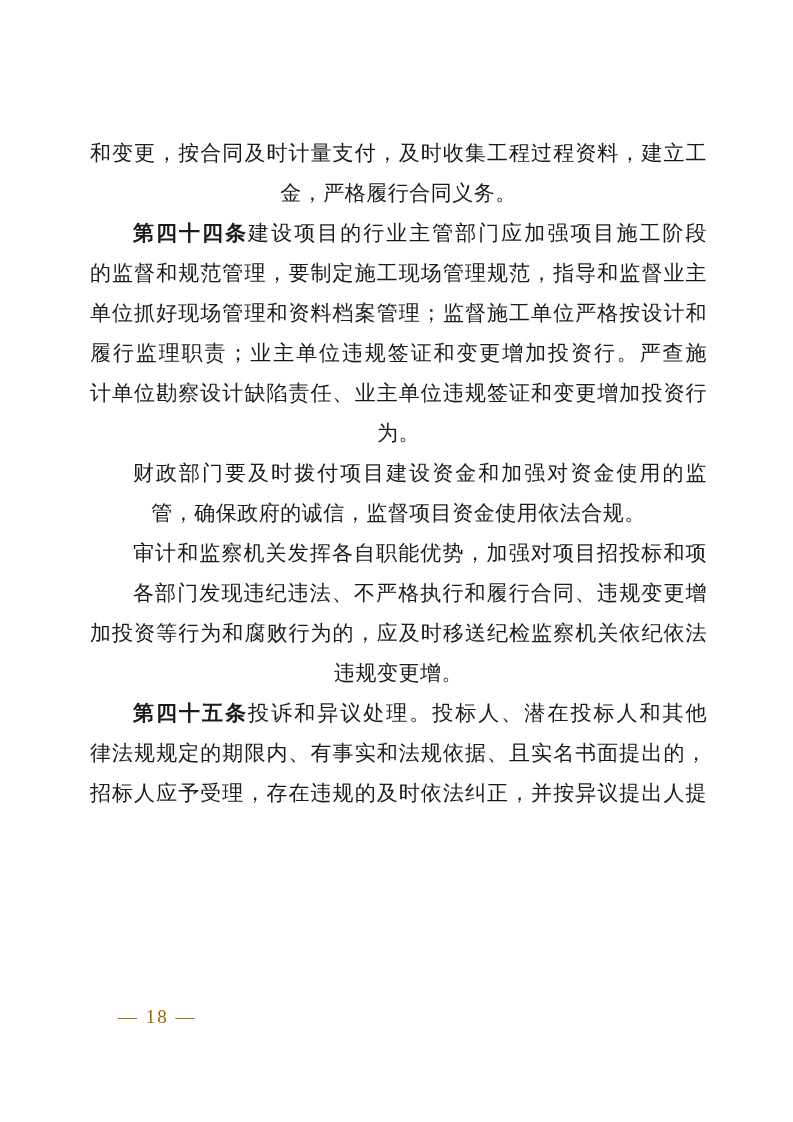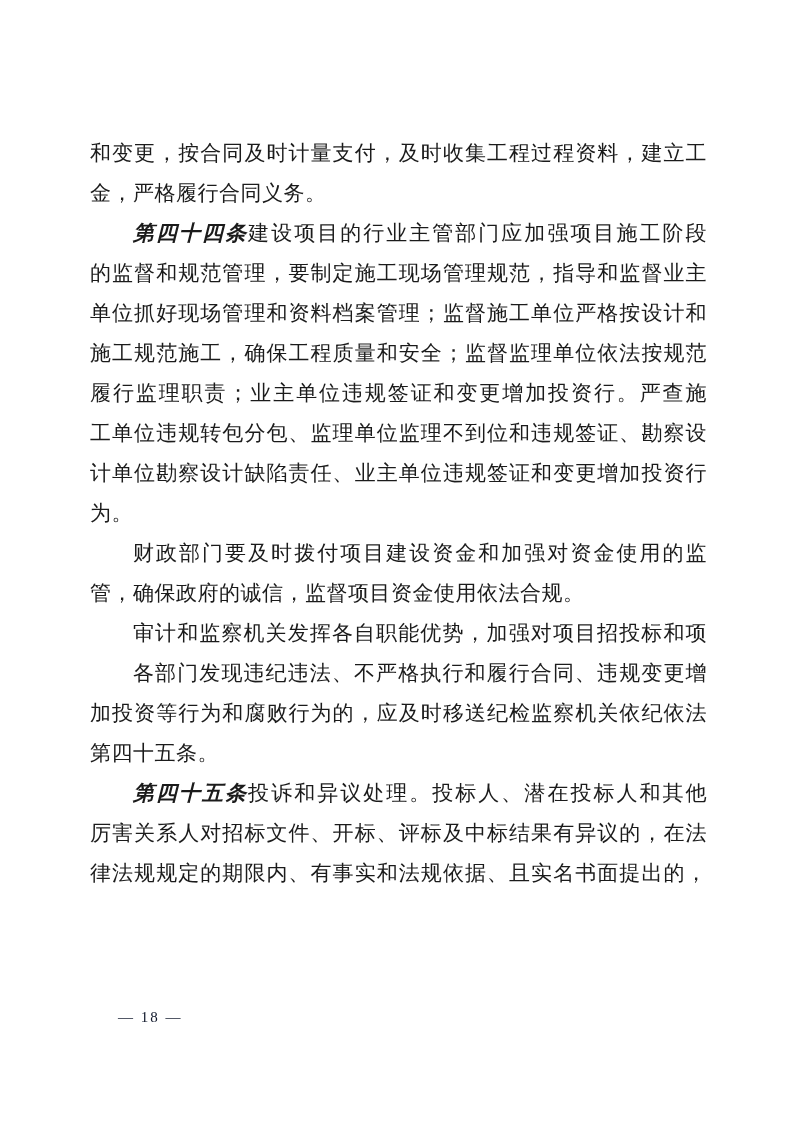--- a/index.html
+++ b/index.html
@@ -21,68 +21,65 @@
     left: 90px;
     top: 133px;
     width: 617px;
   }
   .ln {
     height: 40px;
     line-height: 40px;
     font-size: 21px;
     letter-spacing: 0.5px;
     white-space: nowrap;
-    text-align: left;
+    text-align: center;
   }
   .ln.j {
     white-space: normal;
     text-align: justify;
     text-align-last: justify;
     text-justify: inter-character;
   }
   .ln.indent {
     padding-left: 43px;
   }
   .head {
     font-weight: 700;
-    font-style: italic;
   }
   .page-number {
     position: absolute;
     left: 118px;
     top: 1003px;
     height: 28px;
     line-height: 28px;
-    font-size: 15px;
+    font-size: 19px;
     letter-spacing: 2px;
-    color: #0f172a;
+    color: #a16207;
   }
 </style>
 </head>
 <body>
 
 <div class="page">
 
   <div class="textblock">
     <div class="ln j"><span>和变更，按合同及时计量支付，及时收集工程过程资料，建立工</span></div>
     <div class="ln"><span>金，严格履行合同义务。</span></div>
     <div class="ln j indent"><span class="head">第四十四条</span><span>建设项目的行业主管部门应加强项目施工阶段</span></div>
     <div class="ln j"><span>的监督和规范管理，要制定施工现场管理规范，指导和监督业主</span></div>
     <div class="ln j"><span>单位抓好现场管理和资料档案管理；监督施工单位严格按设计和</span></div>
-    <div class="ln j"><span>施工规范施工，确保工程质量和安全；监督监理单位依法按规范</span></div>
     <div class="ln j"><span>履行监理职责；业主单位违规签证和变更增加投资行。严查施</span></div>
-    <div class="ln j"><span>工单位违规转包分包、监理单位监理不到位和违规签证、勘察设</span></div>
     <div class="ln j"><span>计单位勘察设计缺陷责任、业主单位违规签证和变更增加投资行</span></div>
     <div class="ln"><span>为。</span></div>
     <div class="ln j indent"><span>财政部门要及时拨付项目建设资金和加强对资金使用的监</span></div>
     <div class="ln"><span>管，确保政府的诚信，监督项目资金使用依法合规。</span></div>
     <div class="ln j indent"><span>审计和监察机关发挥各自职能优势，加强对项目招投标和项</span></div>
     <div class="ln j indent"><span>各部门发现违纪违法、不严格执行和履行合同、违规变更增</span></div>
     <div class="ln j"><span>加投资等行为和腐败行为的，应及时移送纪检监察机关依纪依法</span></div>
-    <div class="ln"><span>第四十五条。</span></div>
+    <div class="ln"><span>违规变更增。</span></div>
     <div class="ln j indent"><span class="head">第四十五条</span><span>投诉和异议处理。投标人、潜在投标人和其他</span></div>
-    <div class="ln j"><span>厉害关系人对招标文件、开标、评标及中标结果有异议的，在法</span></div>
     <div class="ln j"><span>律法规规定的期限内、有事实和法规依据、且实名书面提出的，</span></div>
+    <div class="ln j"><span>招标人应予受理，存在违规的及时依法纠正，并按异议提出人提</span></div>
   </div>
 
   <div class="page-number">— 18 —</div>
 
 </div>
 
 </body></html>

